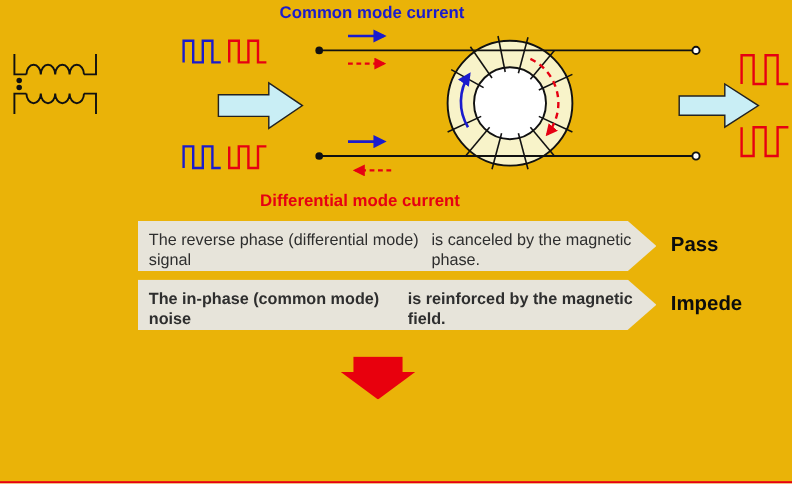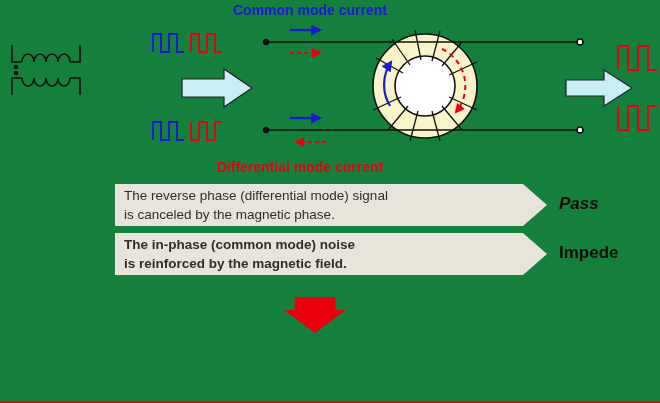--- a/index.html
+++ b/index.html
@@ -1,31 +1,31 @@
 <!DOCTYPE html>
 <html><head>
 <meta charset="utf-8">
 <style>
   * { margin:0; padding:0; box-sizing:border-box; }
   html,body { background:#fff; }
   body { font-family:"Liberation Sans", sans-serif; }
-  .stage { position:relative; width:660px; height:403px; background:#15803d; overflow:hidden; }
+  .stage { position:relative; width:660px; height:403px; background:#eab308; overflow:hidden; }
   .diagram-svg { position:absolute; left:0; top:0; }
   .banner {
     position:absolute; left:115px; width:432px; height:42px;
     background:#e7e4da;
     clip-path:polygon(0 0, calc(100% - 24px) 0, 100% 50%, calc(100% - 24px) 100%, 0 100%);
-    display:flex; flex-direction:column; justify-content:center;
-    padding-left:9px; gap:1px;
+    display:flex; flex-direction:row; justify-content:center;
+    padding-left:9px; gap:1px;align-items:flex-end;
   }
   .banner .bl { font-size:13.5px; color:#2e2e2e; line-height:1.3; }
   .banner1 { top:184px; }
   .banner2 { top:233px;font-weight:bold; }
   .result { position:absolute; left:559px; width:90px; font-size:17px; font-weight:bold; color:#0d0d0d; }
-  .result1 { top:194px;font-style:italic; }
+  .result1 { top:194px; }
   .result2 { top:243px; }
   .down-arrow {
     position:absolute; left:284px; top:297px; width:62px; height:36px;
     background:#e8000d;
     clip-path:polygon(17% 0, 83% 0, 83% 36%, 100% 36%, 50% 100%, 0 36%, 17% 36%);
   }
   .conclusion {
     position:absolute; left:95px; top:351px; width:470px; height:40px;
     border:1px solid #cdd0d4; background:#fff;
     display:flex; align-items:center; justify-content:center;

